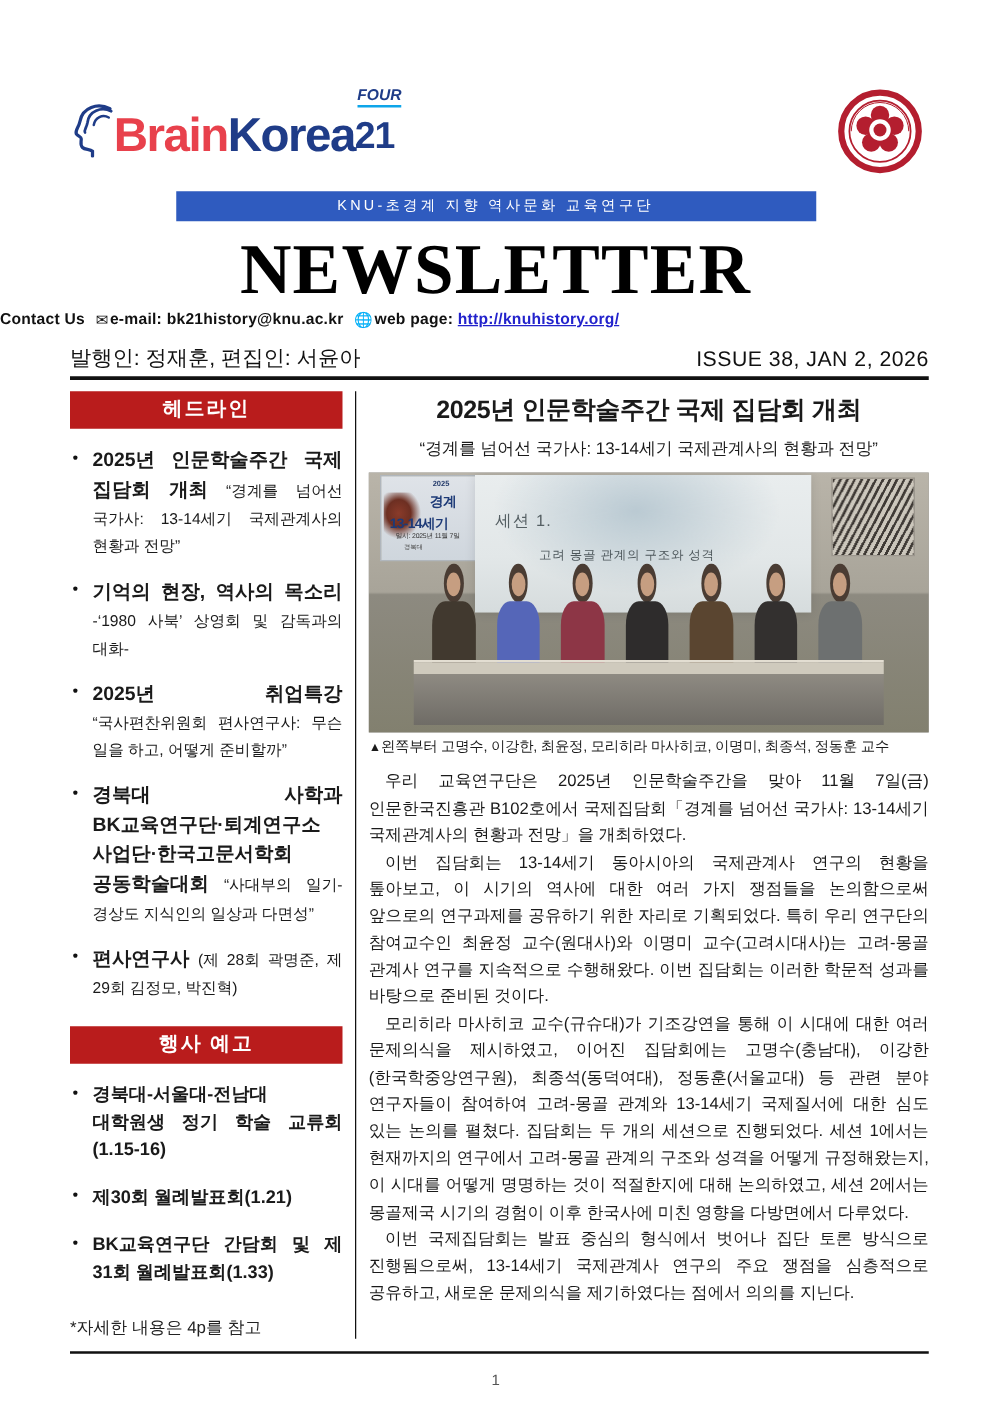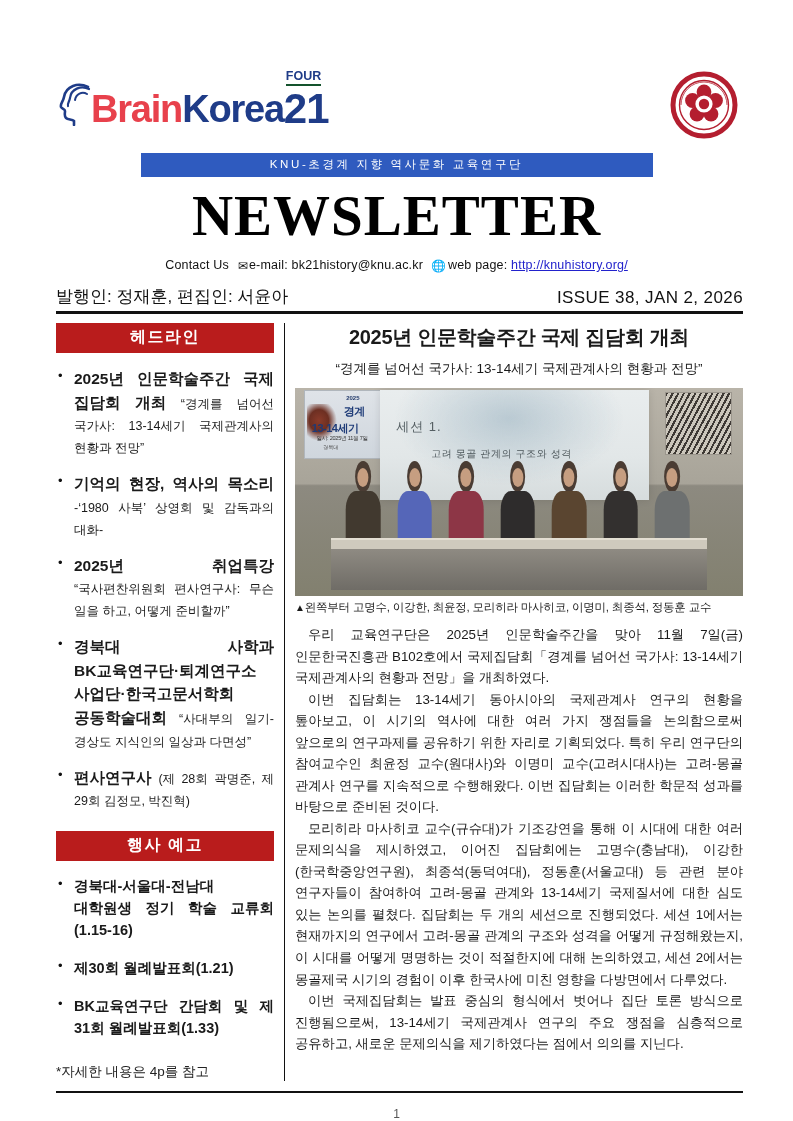--- a/index.html
+++ b/index.html
@@ -54,35 +54,36 @@
   .bk-brain { color: #E8414C; }
   .bk-korea { color: #1F3C88; }
   .bk-21wrap {
     position: relative;
     left: -8px;
     display: inline-block;
   }
   .bk-21 {
     color: #1F3C88;
     font-weight: bold;
-    font-size: 42px;
+    font-size: 30px;
     line-height: 38px;
     letter-spacing: -1px;
   }
   .bk-four {
     position: absolute;
     top: -20px;
     left: 2px;
     font-size: 12.5px;
     font-weight: bold;
     color: #1F3C88;
     letter-spacing: 0px;
-    border-bottom: 2px solid #14532d;
+    border-bottom: 2px solid #0ea5e9;
     padding-bottom: 1px;
     line-height: 13px;
+    font-style: italic;
   }
   .knu-seal {
     position: absolute;
     right: 52px;
     top: 68px;
     width: 74px;
     height: 74px;
   }
 
   
@@ -101,24 +102,23 @@
     text-align: center;
     font-family: "Liberation Serif", "DejaVu Serif", serif;
     font-weight: bold;
     font-size: 57px;
     letter-spacing: 1px;
     line-height: 64px;
     margin: 7px 0 0 0;
     color: #000000;
   }
   .contact-line {
-    text-align: center;
+    text-align: left;
     font-size: 12.5px;
-    font-weight: normal;
-    margin-top: 10px;
+    font-weight: bold;
     letter-spacing: 0.2px;
     color: #111111;
   }
   .contact-line .ic {
     font-size: 12px;
     vertical-align: -1px;
     margin: 0 1px 0 5px;
   }
   .contact-line a {
     color: #2222cc;

